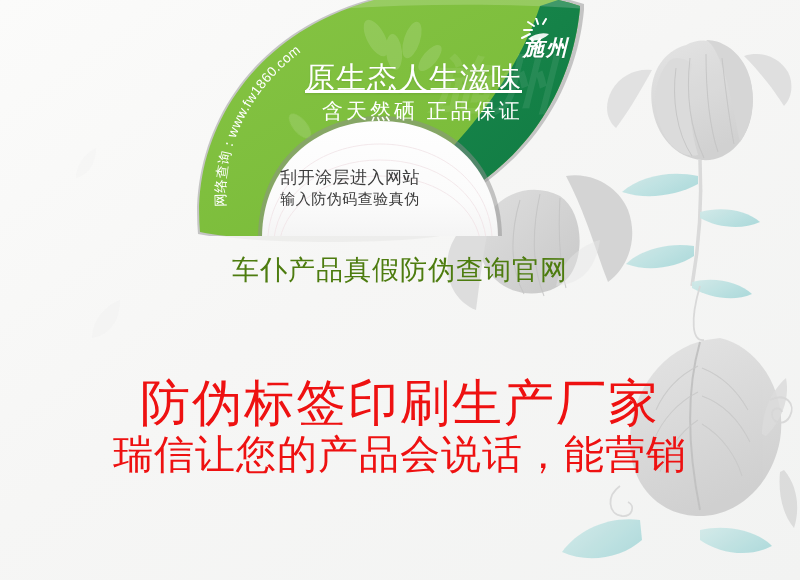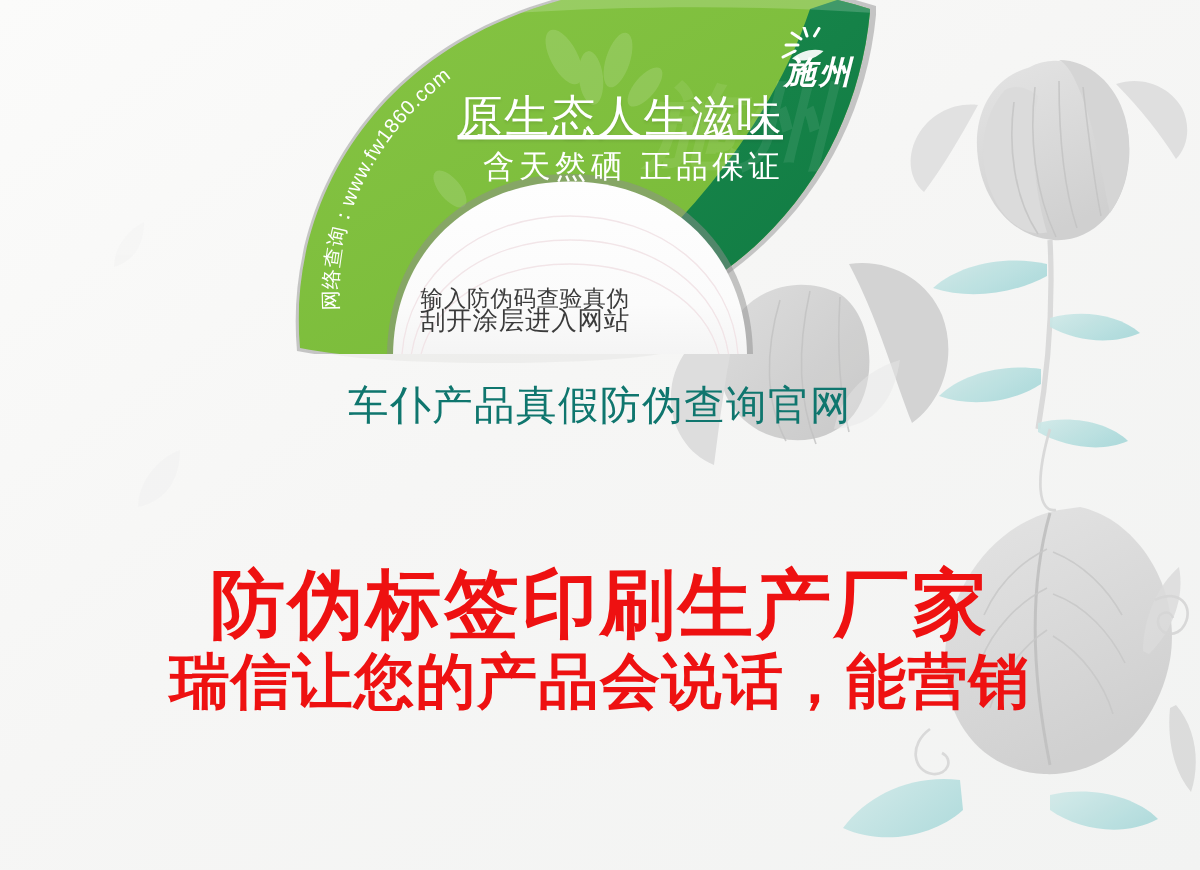--- a/index.html
+++ b/index.html
@@ -87,44 +87,44 @@
   }
 
   
   .scratch-line{
     position:absolute;
     color:#3b3b3b;
     white-space:nowrap;
     text-align:center;
     font-family:"Liberation Sans","DejaVu Sans",sans-serif;
   }
-  #scratch-1{left:265px;top:166px;width:170px;font-size:17px;letter-spacing:.5px;margin-top:36px;}
+  #scratch-1{left:265px;top:166px;width:170px;font-size:17px;letter-spacing:.5px;}
   #scratch-2{left:265px;top:190px;width:170px;font-size:15px;letter-spacing:.5px;}
 
   
   #site-title{
     position:absolute;
     left:0;top:252px;
     width:800px;
     text-align:center;
-    color:#0f766e;
+    color:#4d7c0f;
     font-size:27px;
     letter-spacing:1px;
     white-space:nowrap;
     font-family:"Liberation Sans","DejaVu Sans",sans-serif;
   }
 
   
   .headline{
     position:absolute;
     left:0;width:800px;
     text-align:center;
     color:#ee1111;
     white-space:nowrap;
-    font-weight:700;
+    font-weight:400;
     font-family:"Liberation Sans","DejaVu Sans",sans-serif;
   }
   #headline-1{top:370px;font-size:50px;letter-spacing:2px;}
   #headline-2{top:427px;font-size:40px;letter-spacing:1px;}
 </style>
 </head>
 <body>
 
 <div id="stage">
 

